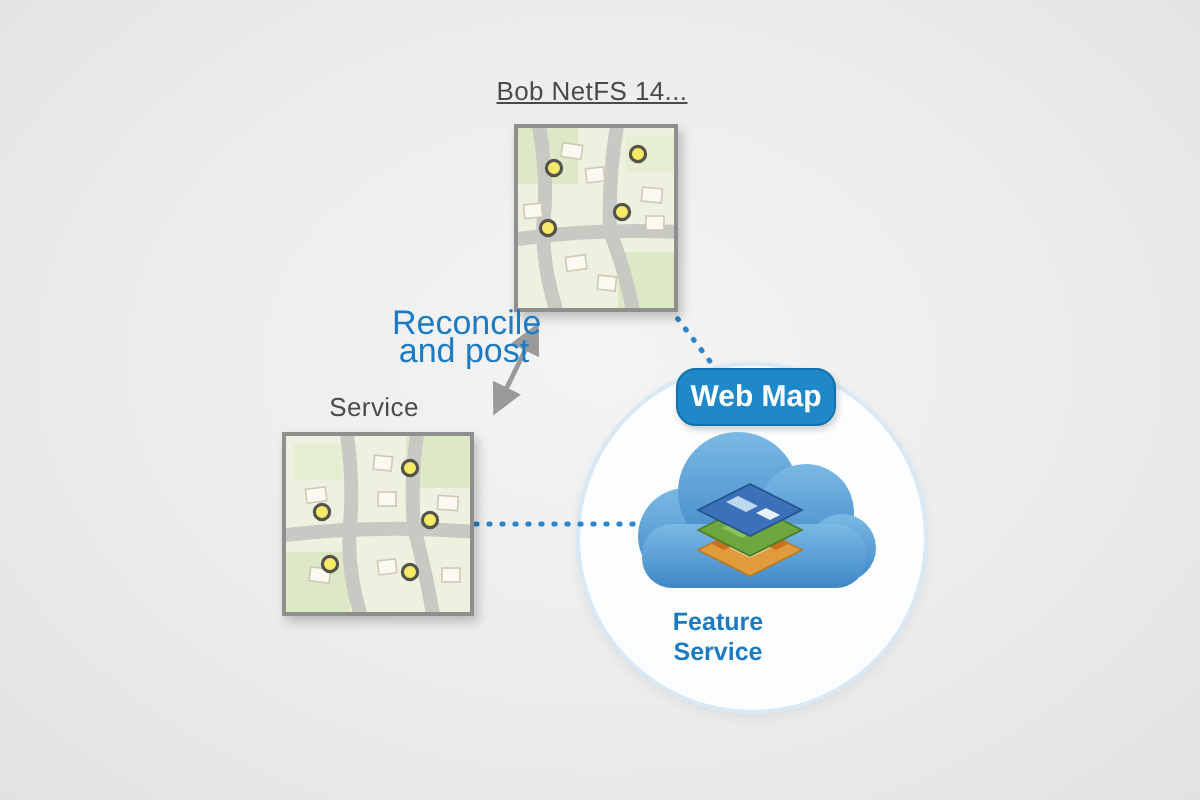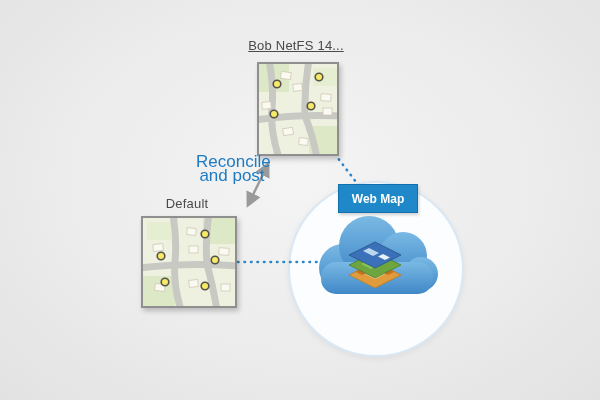--- a/index.html
+++ b/index.html
@@ -39,22 +39,22 @@
     position:absolute;left:288px;top:181px;width:172px;height:172px;
     border-radius:50%;
     background:#fcfdfe;
     border:2px solid #d9e8f4;
     box-shadow:0 2px 6px rgba(0,0,0,.06);
   }
   .webmap-btn{
     position:absolute;left:338px;top:184px;width:78px;height:27px;
     background:#1f88c9;
     border:1px solid #1271ad;
-    border-radius:0;
-    color:#ffffff;font-size:12px;font-weight:bold;
+    border-radius:10px;
+    color:#ffffff;font-size:15px;font-weight:bold;
     display:flex;align-items:center;justify-content:center;
     box-shadow:1px 2px 3px rgba(0,0,0,.18);
     cursor:pointer;
   }
   .cloud-wrap{position:absolute;left:303px;top:212px;width:144px;height:96px;}
   .fs-label{
     position:absolute;left:318px;top:304px;width:82px;
     color:#1a7ac2;font-size:12.5px;font-weight:bold;
     text-align:center;line-height:15px;
   }
@@ -106,21 +106,21 @@
       </g>
       <g fill="#f6ea67" stroke="#55534a" stroke-width="1.6">
         <circle cx="18" cy="20" r="3.8"></circle>
         <circle cx="60" cy="13" r="3.8"></circle>
         <circle cx="15" cy="50" r="3.8"></circle>
         <circle cx="52" cy="42" r="3.8"></circle>
       </g>
     </svg>
   </div>
 
-  <div class="label default-label">Default</div>
+  <div class="label default-label">Service</div>
 
   <div class="map-node left-map">
     <svg viewBox="0 0 92 88" width="92" height="88">
       <rect width="92" height="88" fill="#eef1e0"></rect>
       <rect x="0" y="58" width="32" height="30" fill="#dde9c6"></rect>
       <rect x="60" y="0" width="32" height="26" fill="#dde9c6"></rect>
       <rect x="4" y="4" width="24" height="18" fill="#e6eed2"></rect>
       <g stroke="#c9c9c4" stroke-width="7" fill="none">
         <path d="M30 -4 Q34 22 32 44 Q30 66 38 92"></path>
         <path d="M-4 50 Q44 44 96 48"></path>
@@ -176,14 +176,15 @@
         <polygon points="72,40 98,53 72,66 46,53" fill="#6da53e" stroke="#4d7c27" stroke-width="0.8"></polygon>
         <polygon points="64,49 74,54 68,57 58,52" fill="#8cc35a"></polygon>
 
         <polygon points="72,30 98,43 72,56 46,43" fill="#3a71b8" stroke="#27528b" stroke-width="0.8"></polygon>
         <polygon points="66,36 76,41 70,44 60,39" fill="#bcd8ef"></polygon>
         <polygon points="80,42 87,45.5 82,48 75,44.5" fill="#e8f2fa"></polygon>
       </g>
     </svg>
   </div>
 
+  <div class="fs-label">Feature Service</div>
 
 </div>
 
 </body></html>

